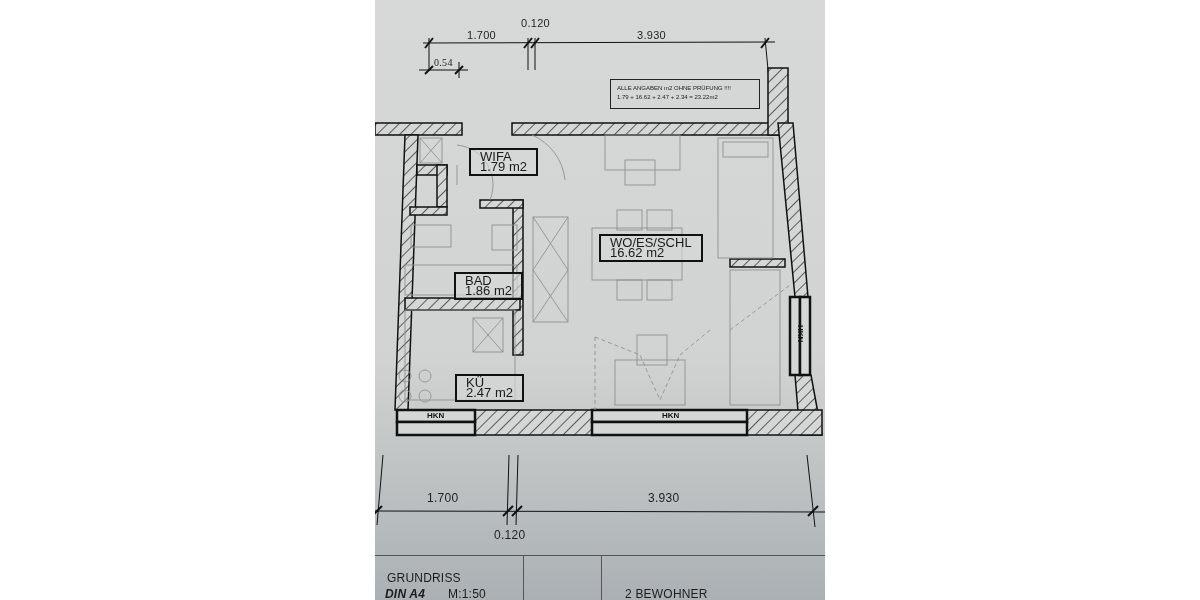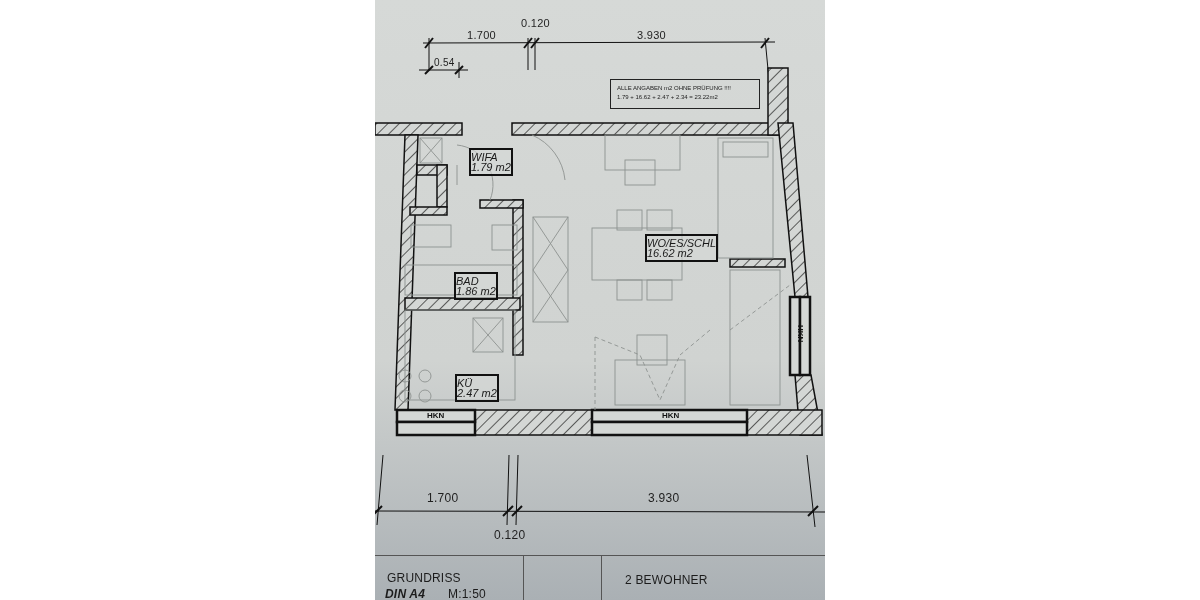--- a/index.html
+++ b/index.html
@@ -11,22 +11,22 @@
       background: linear-gradient(180deg, #d6d9d7 0%, #d0d3d1 60%, #aab0b4 100%);
       overflow: hidden;
     }
     #plan-svg { position: absolute; left: 0; top: 0; width: 450px; height: 600px; }
 
     .dim-label {
       position: absolute; font-size: 11px; color: #1f1f1f; letter-spacing: 0.3px;
       font-family: "Liberation Sans", sans-serif;
     }
     .room-label {
-      position: absolute; border: 2px solid #111; padding: 2px 0;
-      font-size: 11px; line-height: 10px; color: #1a1a1a; background: rgba(214,217,215,0.6); font-style: italic;
+      position: absolute; border: 2px solid #111; padding: 2px 9px;
+      font-size: 13px; line-height: 10px; color: #1a1a1a; background: rgba(214,217,215,0.6);
     }
     .note-box {
       position: absolute; left: 235px; top: 79px; width: 150px; height: 30px;
       border: 1.5px solid #222; padding: 4px 6px; font-size: 6px; line-height: 9px; color: #222;
     }
     .hkn-label {
       position: absolute; font-size: 8px; color: #111; font-weight: bold;
     }
     .hkn-vert { transform: rotate(90deg); transform-origin: left top; }
 
@@ -162,53 +162,53 @@
       <line x1="-3" y1="516" x2="7" y2="506" stroke-width="2"></line>
       <line x1="128" y1="516" x2="138" y2="506" stroke-width="2"></line>
       <line x1="137" y1="516" x2="147" y2="506" stroke-width="2"></line>
       <line x1="433" y1="516" x2="443" y2="506" stroke-width="2"></line>
     </g>
   </svg>
 
   <div class="dim-label" style="left:92px; top:29px;">1.700</div>
   <div class="dim-label" style="left:146px; top:17px;">0.120</div>
   <div class="dim-label" style="left:262px; top:29px;">3.930</div>
-  <div class="dim-label" style="left:59px; top:57px; font-size:10px;">0.54</div>
+  <div class="dim-label" style="left:59px; top:57px; font-size:10px;font-family:Liberation Serif, serif;">0.54</div>
 
   <div class="note-box">
     <div>ALLE  ANGABEN m2 OHNE PRÜFUNG !!!!</div>
     <div>1.79 + 16.62 + 2.47 + 2.34  =  23.22m2</div>
   </div>
 
   <div class="room-label" style="left:94px; top:148px;">
     <div>WIFA</div>
     <div>1.79 m2</div>
   </div>
   <div class="room-label" style="left:67px; top:272px;margin-left:12px;">
     <div>BAD</div>
     <div>1.86 m2</div>
   </div>
   <div class="room-label" style="left:80px; top:374px;">
     <div>KÜ</div>
     <div>2.47 m2</div>
   </div>
-  <div class="room-label" style="left:224px; top:234px;margin-left:46px;">
+  <div class="room-label" style="left:224px; top:234px;">
     <div>WO/ES/SCHL</div>
     <div>16.62 m2</div>
   </div>
 
   <div class="hkn-label" style="left:52px; top:411px;">HKN</div>
   <div class="hkn-label" style="left:287px; top:411px;">HKN</div>
   <div class="hkn-label hkn-vert" style="left:430px; top:325px;">HKN</div>
 
   <div class="dim-label" style="left:52px; top:491px; font-size:12px;">1.700</div>
   <div class="dim-label" style="left:119px; top:528px; font-size:12px;">0.120</div>
   <div class="dim-label" style="left:273px; top:491px; font-size:12px;">3.930</div>
 
   <div id="title-block">
     <div class="tb-cell" style="left:0; width:149px;"></div>
     <div class="tb-cell" style="left:149px; width:78px;"></div>
     <div class="tb-text" style="left:12px; top:15px;">GRUNDRISS</div>
     <div class="tb-text" style="left:10px; top:31px; font-style:italic;font-weight:bold;">DIN A4</div>
     <div class="tb-text" style="left:73px; top:31px;">M:1:50</div>
-    <div class="tb-text" style="left:250px; top:17px;">2  BEWOHNER</div>
+    <div class="tb-text" style="left:250px; top:31px;">2  BEWOHNER</div>
   </div>
 </div>
 
 </body></html>

